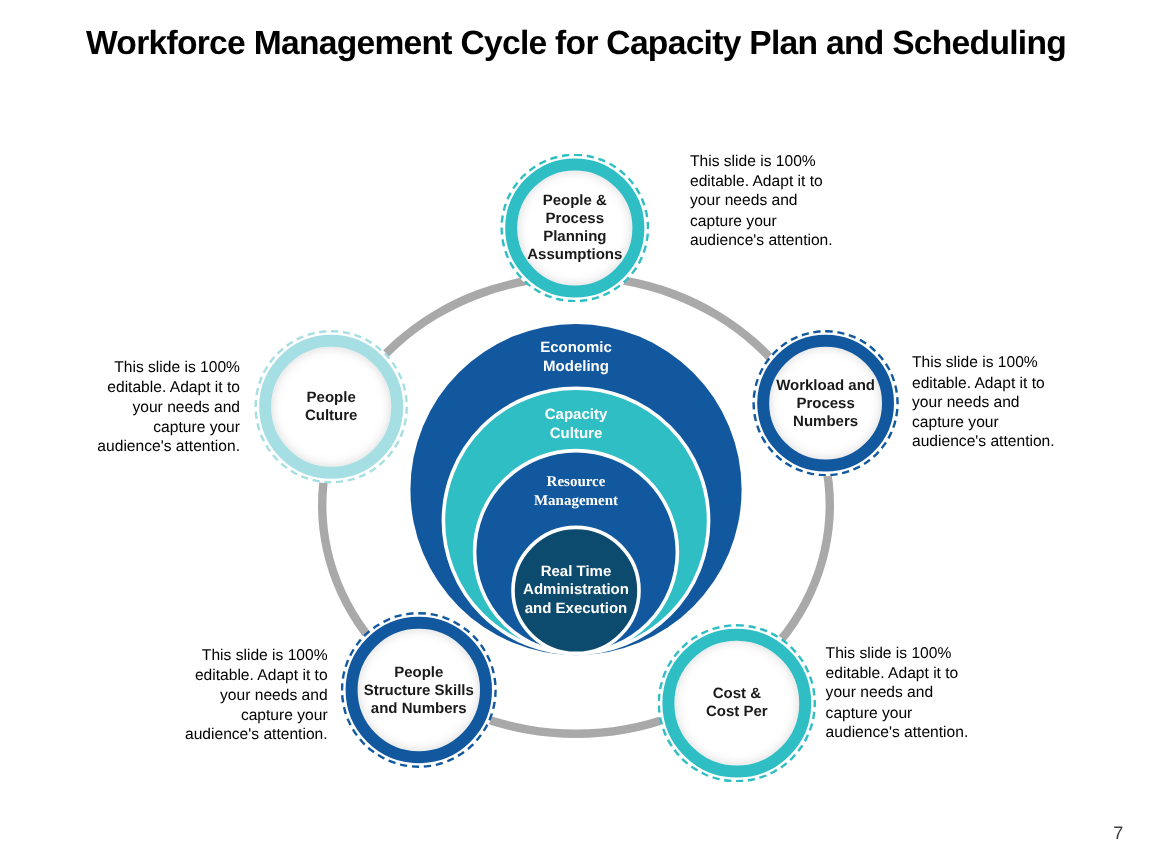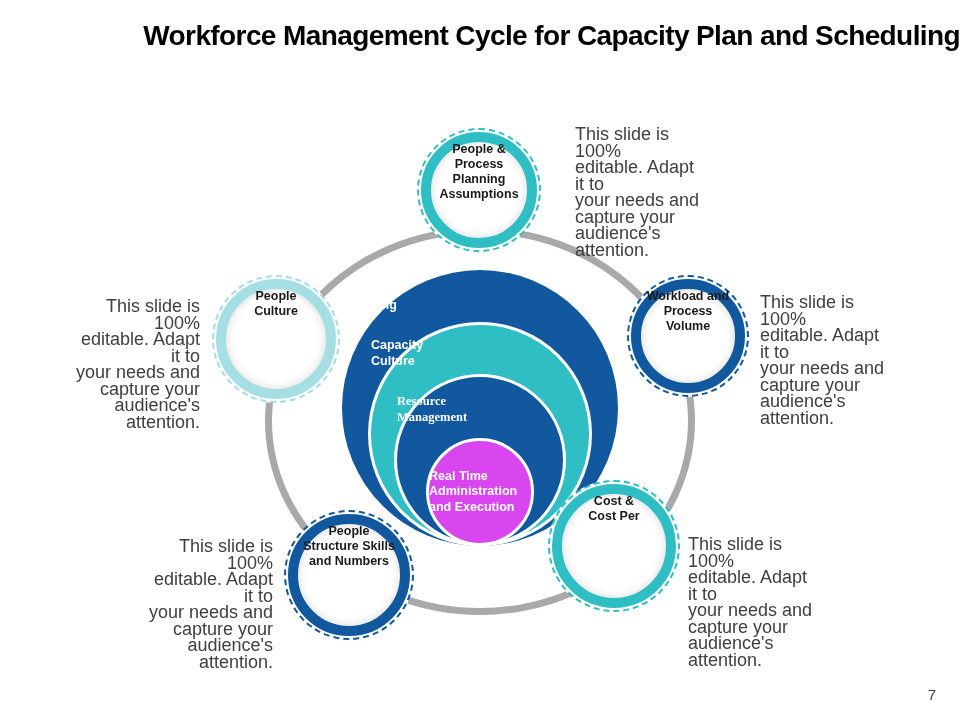--- a/index.html
+++ b/index.html
@@ -1,67 +1,67 @@
 <!DOCTYPE html>
 <html><head>
 <meta charset="utf-8">
 <style>
   html,body{margin:0;padding:0;background:#fff;}
   .slide{
     position:relative;width:960px;height:720px;background:#ffffff;
     font-family:"Liberation Sans", sans-serif;overflow:hidden;
   }
   .title{
-    position:absolute;left:0;top:20px;width:960px;text-align:right;
+    position:absolute;left:0;top:20px;width:960px;text-align:center;
     font-size:28px;font-weight:700;color:#000;letter-spacing:-0.6px;
     margin:0;
   }
   
   .cycle-ring{
     position:absolute;left:265px;top:227px;width:430px;height:388px;
     border:7px solid #a9a9a9;border-radius:50%;box-sizing:border-box;z-index:1;
   }
   
   .ccircle{
     position:absolute;border-radius:50%;box-sizing:border-box;z-index:2;
   }
   .c0{left:342px;top:270px;width:276px;height:276px;}
   .c1{left:368px;top:322px;width:224px;height:224px;border:3px solid #fff;}
   .c2{left:394px;top:374px;width:172px;height:172px;border:3px solid #fff;}
   .c3{left:426px;top:438px;width:108px;height:108px;border:3px solid #fff;display:flex;align-items:center;justify-content:center;}
   .clabel{
-    width:100%;color:#fff;font-weight:700;font-size:12.5px;
+    width:100%;text-align:center;color:#fff;font-weight:700;font-size:12.5px;
     line-height:15.5px;white-space:pre-line;
   }
   .c0 .clabel{padding-top:12px;}
   .c1 .clabel{padding-top:13px;}
   .c2 .clabel{padding-top:17px;font-family:Liberation Serif, serif;}
   
   .node{
     position:absolute;border-radius:50%;box-sizing:border-box;z-index:3;
     border:2px dashed #999;padding:2px;background:#fff;
   }
   .node-ring{
     width:100%;height:100%;border-radius:50%;box-sizing:border-box;
     border:10px solid #999;background:#fff;
     box-shadow:inset 0 0 9px rgba(110,110,110,0.28);
-    display:flex;justify-content:center;
+    display:flex;align-items:center;justify-content:center;
   }
   .node-label{
     text-align:center;font-weight:700;font-size:12.5px;line-height:15px;
     color:#1a1a1a;white-space:pre-line;
   }
   .n-top{left:417px;top:128px;width:124px;height:124px;}
   .n-right{left:627px;top:275px;width:122px;height:122px;}
   .n-left{left:212px;top:275px;width:128px;height:128px;}
   .n-bleft{left:284px;top:510px;width:130px;height:130px;}
-  .n-bright{left:548px;top:480px;width:132px;height:132px;}
+  .n-bright{left:548px;top:520px;width:132px;height:132px;}
   
   .note{
-    position:absolute;font-size:18px;line-height:16.5px;color:#404040;
+    position:absolute;font-size:13px;line-height:16.5px;color:#000000;
     white-space:pre-line;z-index:2;
   }
   .note-top{left:575px;top:126px;width:130px;text-align:left;}
   .note-right{left:760px;top:294px;width:132px;text-align:left;}
   .note-left{left:70px;top:298px;width:130px;text-align:right;}
   .note-bleft{left:146px;top:538px;width:127px;text-align:right;}
   .note-bright{left:688px;top:536px;width:132px;text-align:left;}
   .page-number{
     position:absolute;right:24px;top:686px;font-size:15px;color:#3f3f3f;z-index:4;
   }
@@ -80,40 +80,40 @@
 Modeling</div>
   </div>
   <div class="ccircle c1" style="background-color: rgb(46, 190, 195);">
     <div class="clabel">Capacity
 Culture</div>
   </div>
   <div class="ccircle c2" style="background-color: rgb(18, 88, 158);">
     <div class="clabel">Resource
 Management</div>
   </div>
-  <div class="ccircle c3" style="background-color: #d946ef;">
+  <div class="ccircle c3" style="background-color: #0c4a6e;">
     <div class="clabel">Real Time
 Administration
 and Execution</div>
   </div>
 
   <div class="node n-top" style="border-color: rgb(46, 190, 195);">
     <div class="node-ring" style="border-color: rgb(46, 190, 195);">
       <div class="node-label">People &amp;
 Process
 Planning
 Assumptions</div>
     </div>
   </div>
 
   <div class="node n-right" style="border-color: rgb(18, 88, 158);">
     <div class="node-ring" style="border-color: rgb(18, 88, 158);">
       <div class="node-label">Workload and
 Process
-Volume</div>
+Numbers</div>
     </div>
   </div>
 
   <div class="node n-bright" style="border-color: rgb(46, 190, 195);">
     <div class="node-ring" style="border-color: rgb(46, 190, 195);">
       <div class="node-label">Cost &amp;
 Cost Per</div>
     </div>
   </div>
 

